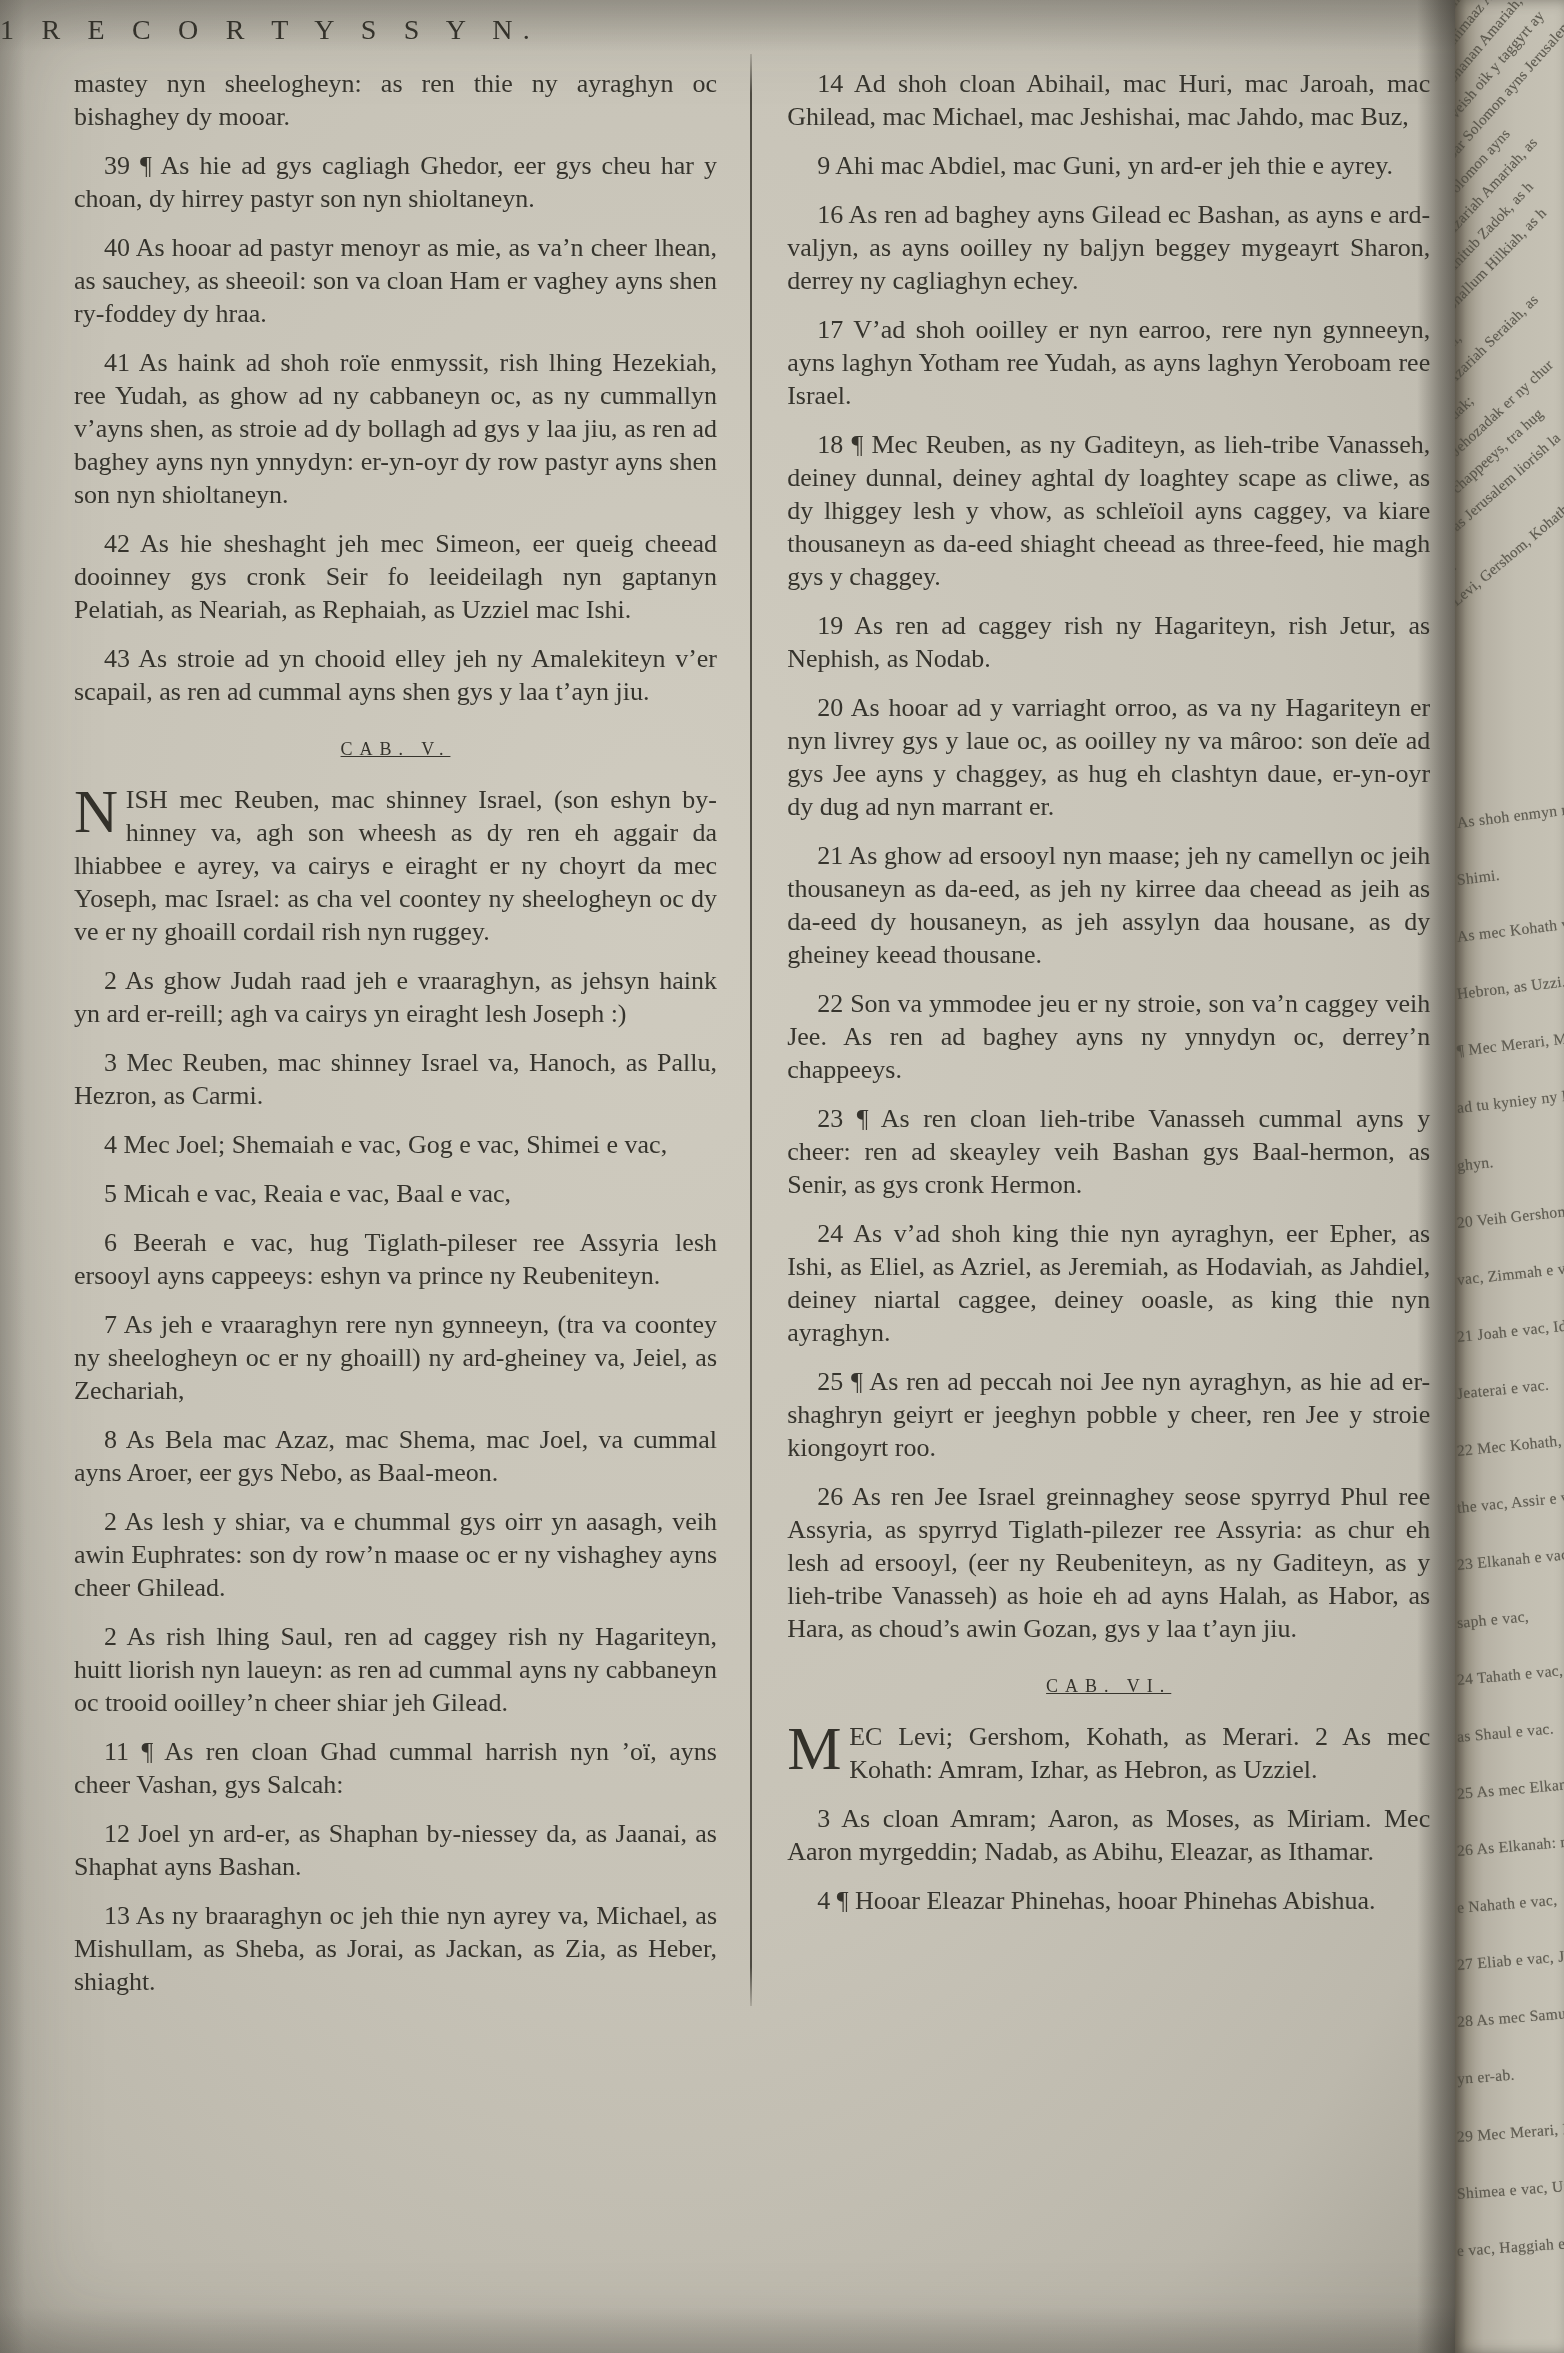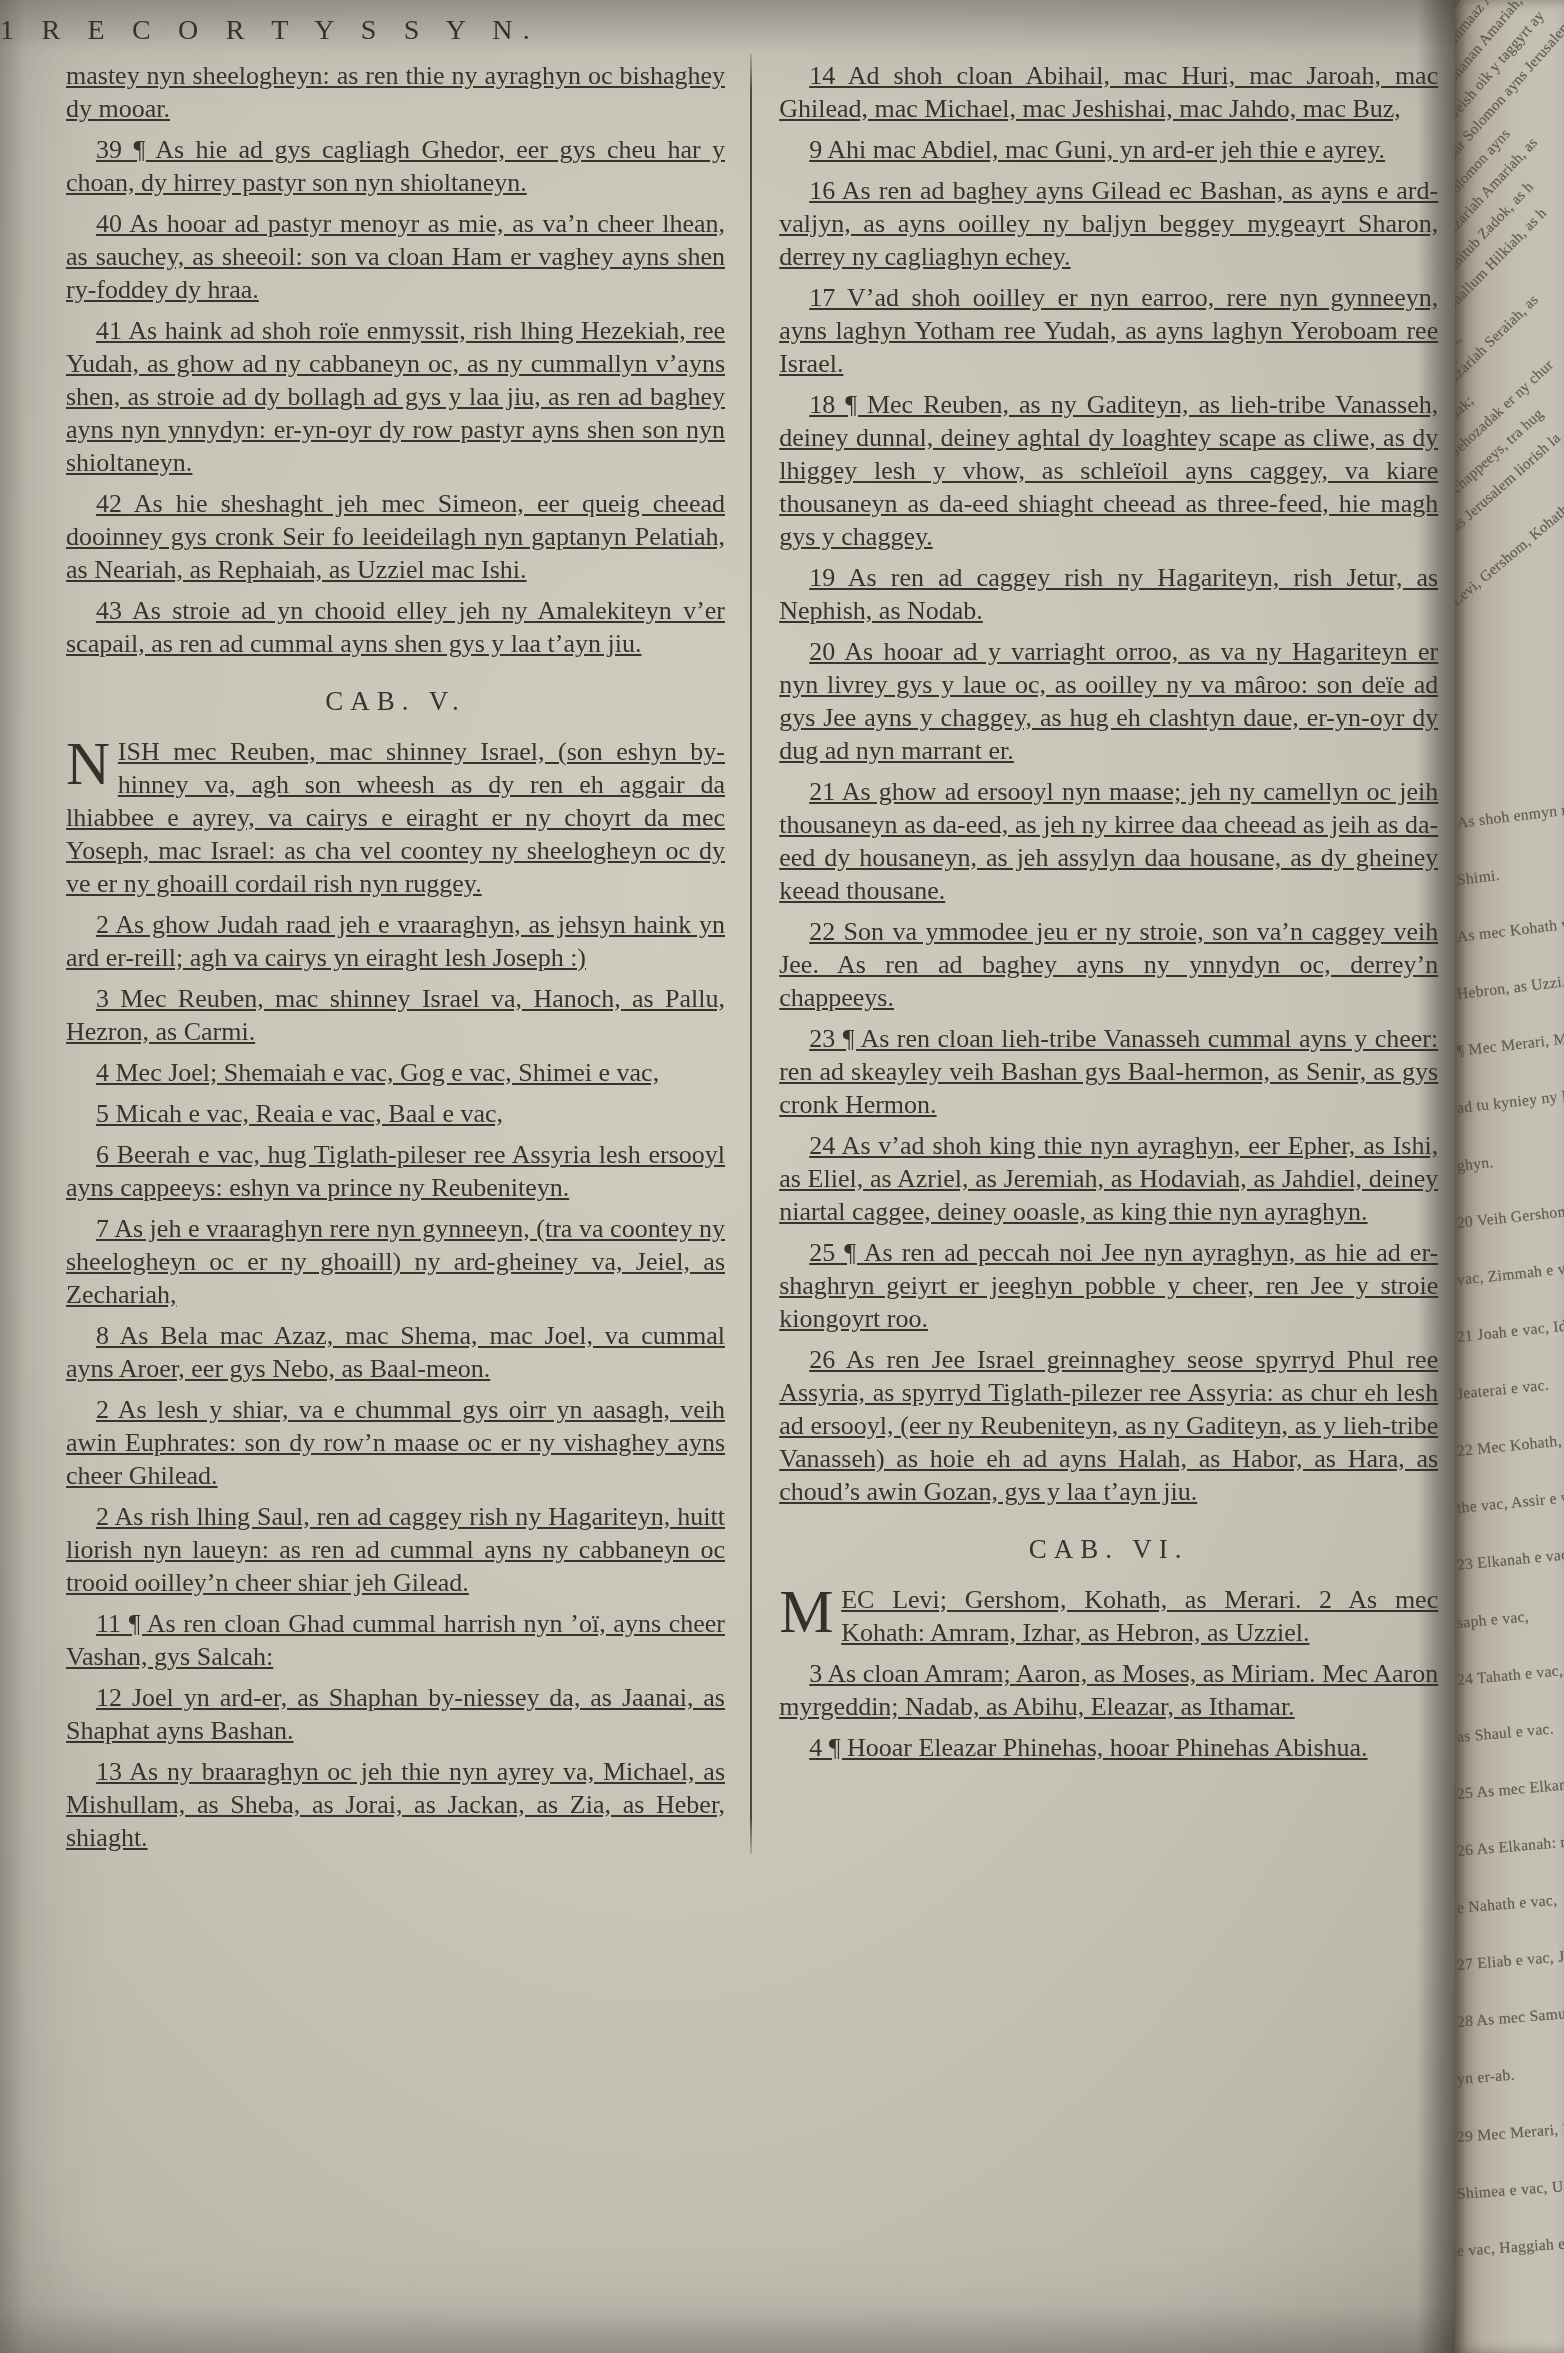--- a/index.html
+++ b/index.html
@@ -32,28 +32,29 @@
     display:flex;
     align-items:stretch;
     padding:4.7px 0 0 58px;
   }
   .column { width:675px; text-align:justify; font-size:26px; line-height:33px; }
   .column-rule {
     width:1.6px;
     background:linear-gradient(to bottom, rgba(70,66,58,.2), #4e4b42 2%, #4e4b42 98%, rgba(70,66,58,.2));
     margin:3.1px 19.6px 7.8px 17px;
   }
-  p.verse { margin:8px; text-indent:30px;text-decoration:underline; }
+  p.verse { margin:16px; text-indent:30px; }
   p.verse.continuation, p.verse.has-dropcap { text-indent:0; }
   .cab-heading {
     text-align:center;
-    font-size:27px;
+    font-size:18px;
     letter-spacing:7px;
     margin:25px 0 17px 0;
     text-indent:0;
+    text-decoration:underline;
   }
   .dropcap {
     float:left;
     font-size:61px;
     line-height:50px;
     padding:4.7px 7.8px 0 0;
     color:#33312a;
   }
   
   .gutter-shadow {

